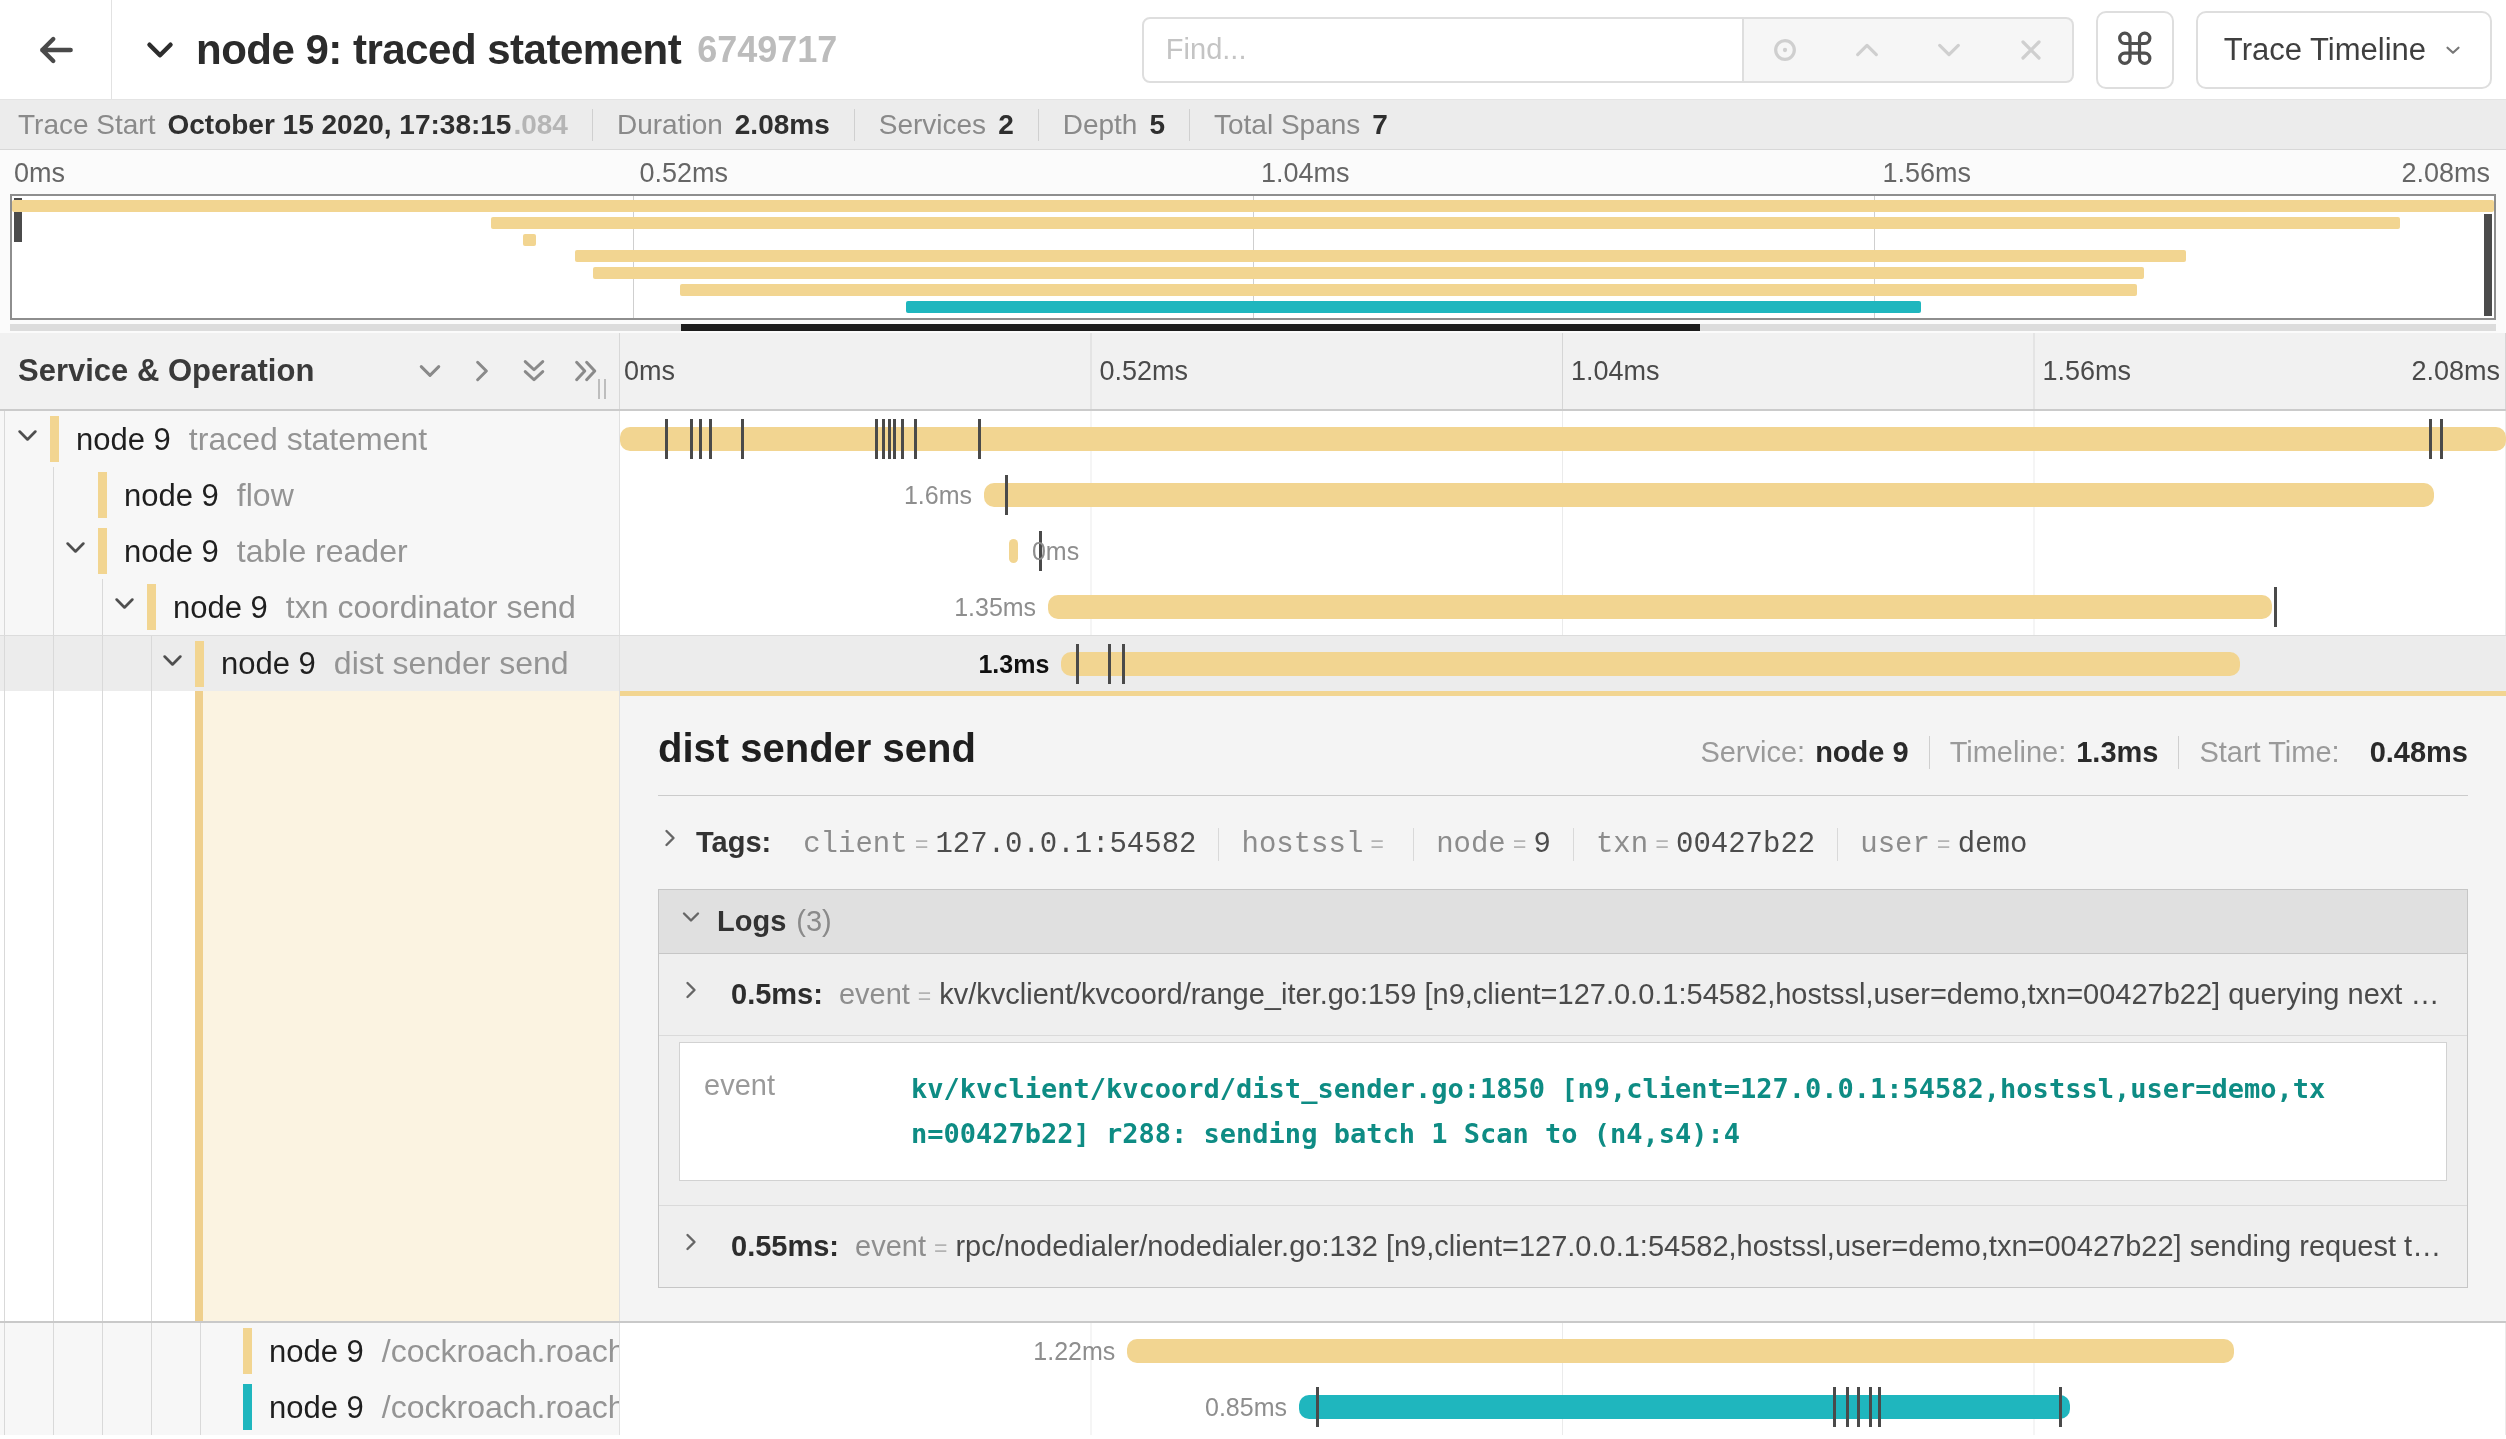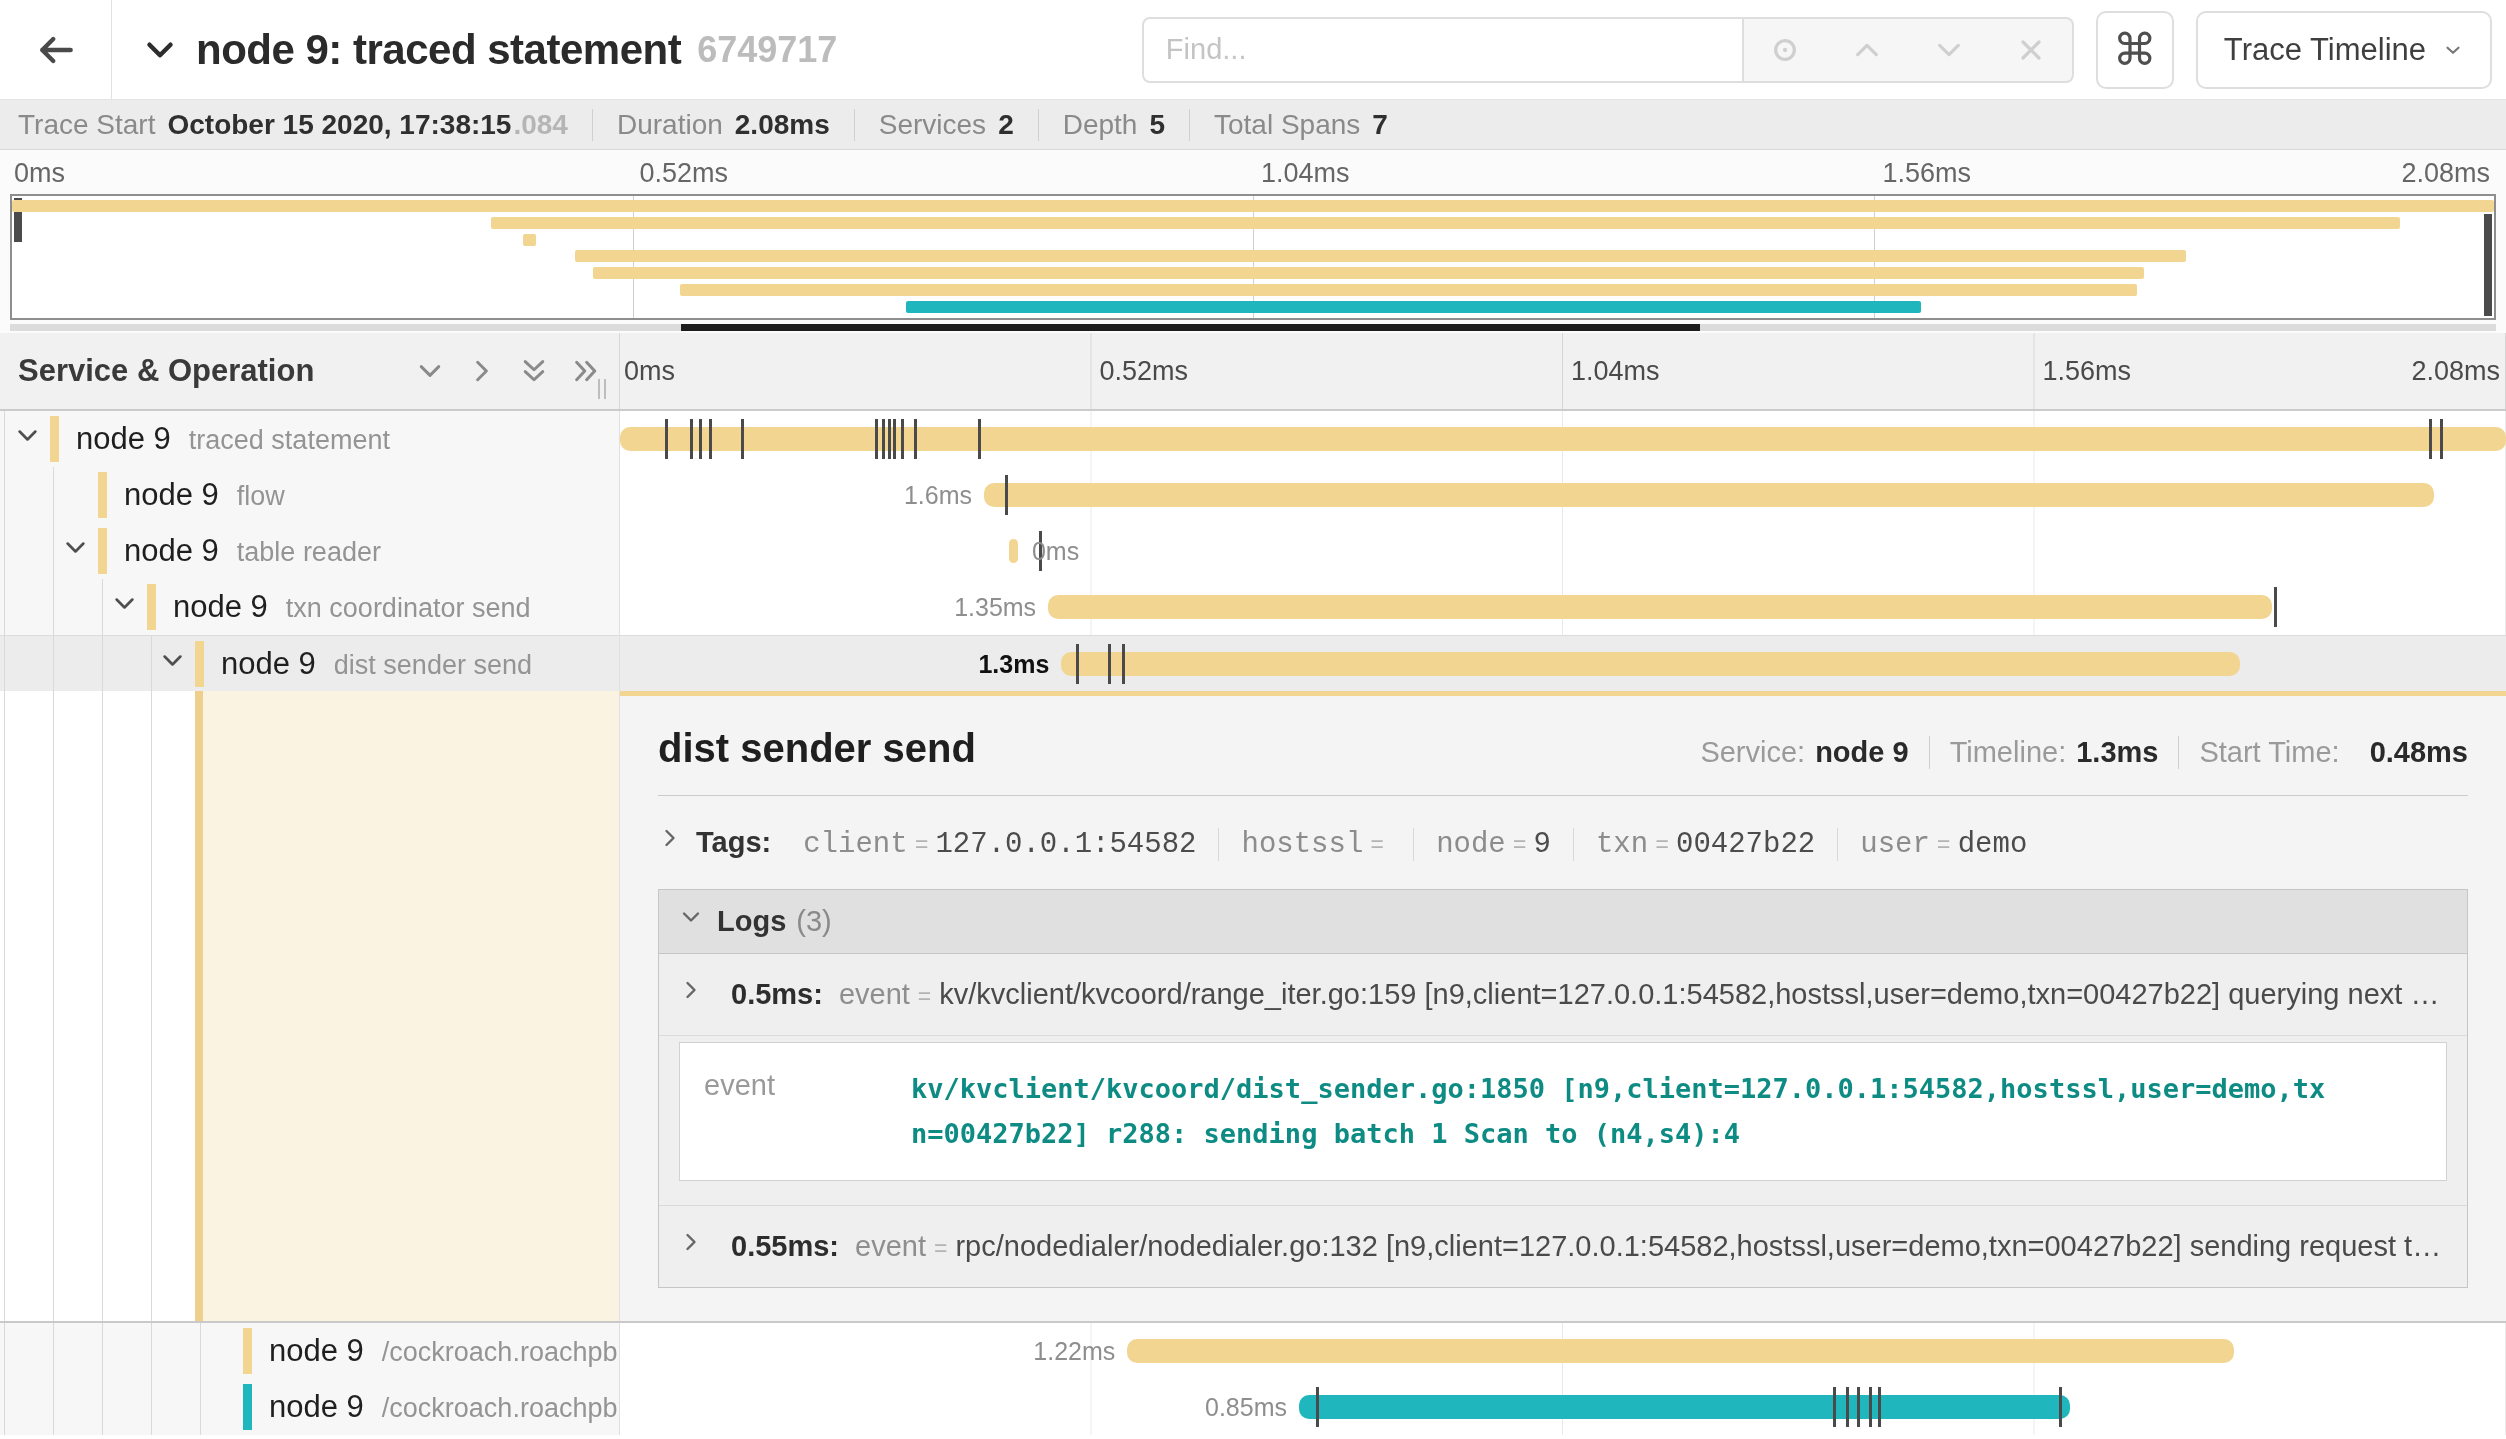--- a/index.html
+++ b/index.html
@@ -76,21 +76,21 @@
 
   
   .span-row { display:flex; height:56px; position:relative; }
   .row-name { width:620px; flex:none; background:#f7f7f7; position:relative;
     border-right:1px solid #e0e0e0; display:flex; align-items:center; overflow:hidden; cursor:pointer; }
   .guide { position:absolute; top:0; bottom:0; width:1px; background:#d9d9d9; }
   .tree-chevron { position:absolute; font-size:27px; color:#4f4f4f; cursor:pointer; }
   .svc-marker { position:absolute; width:9px; height:46px; top:5px; }
   .name-text { white-space:nowrap; overflow:hidden; display:flex; align-items:baseline; }
   .svc-text { font-size:31px; color:#1f1f1f; }
-  .op-text { font-size:27px; color:#949494; margin-left:18px; }
+  .op-text { font-size:32px; color:#949494; margin-left:18px; }
   .row-timeline { flex:1; position:relative; background:#fff; cursor:pointer;
     background-image:linear-gradient(to left,#ebebeb 1px,transparent 1px); background-size:25% 100%; }
   .span-bar { position:absolute; top:16px; height:24px; border-radius:10px; }
   .bar-tick { position:absolute; top:8px; height:40px; width:3px; background:#4a4a4a; }
   .dur-label { position:absolute; top:50%; transform:translateY(-50%); font-size:25px;
     color:#8e8e8e; white-space:nowrap; }
   .span-row.selected .row-name, .span-row.selected .row-timeline { background:#ececec; }
   .span-row.selected { border-top:1px solid #dcdcdc; }
   .span-row.selected .dur-label { color:#101010; font-weight:700; }
 

